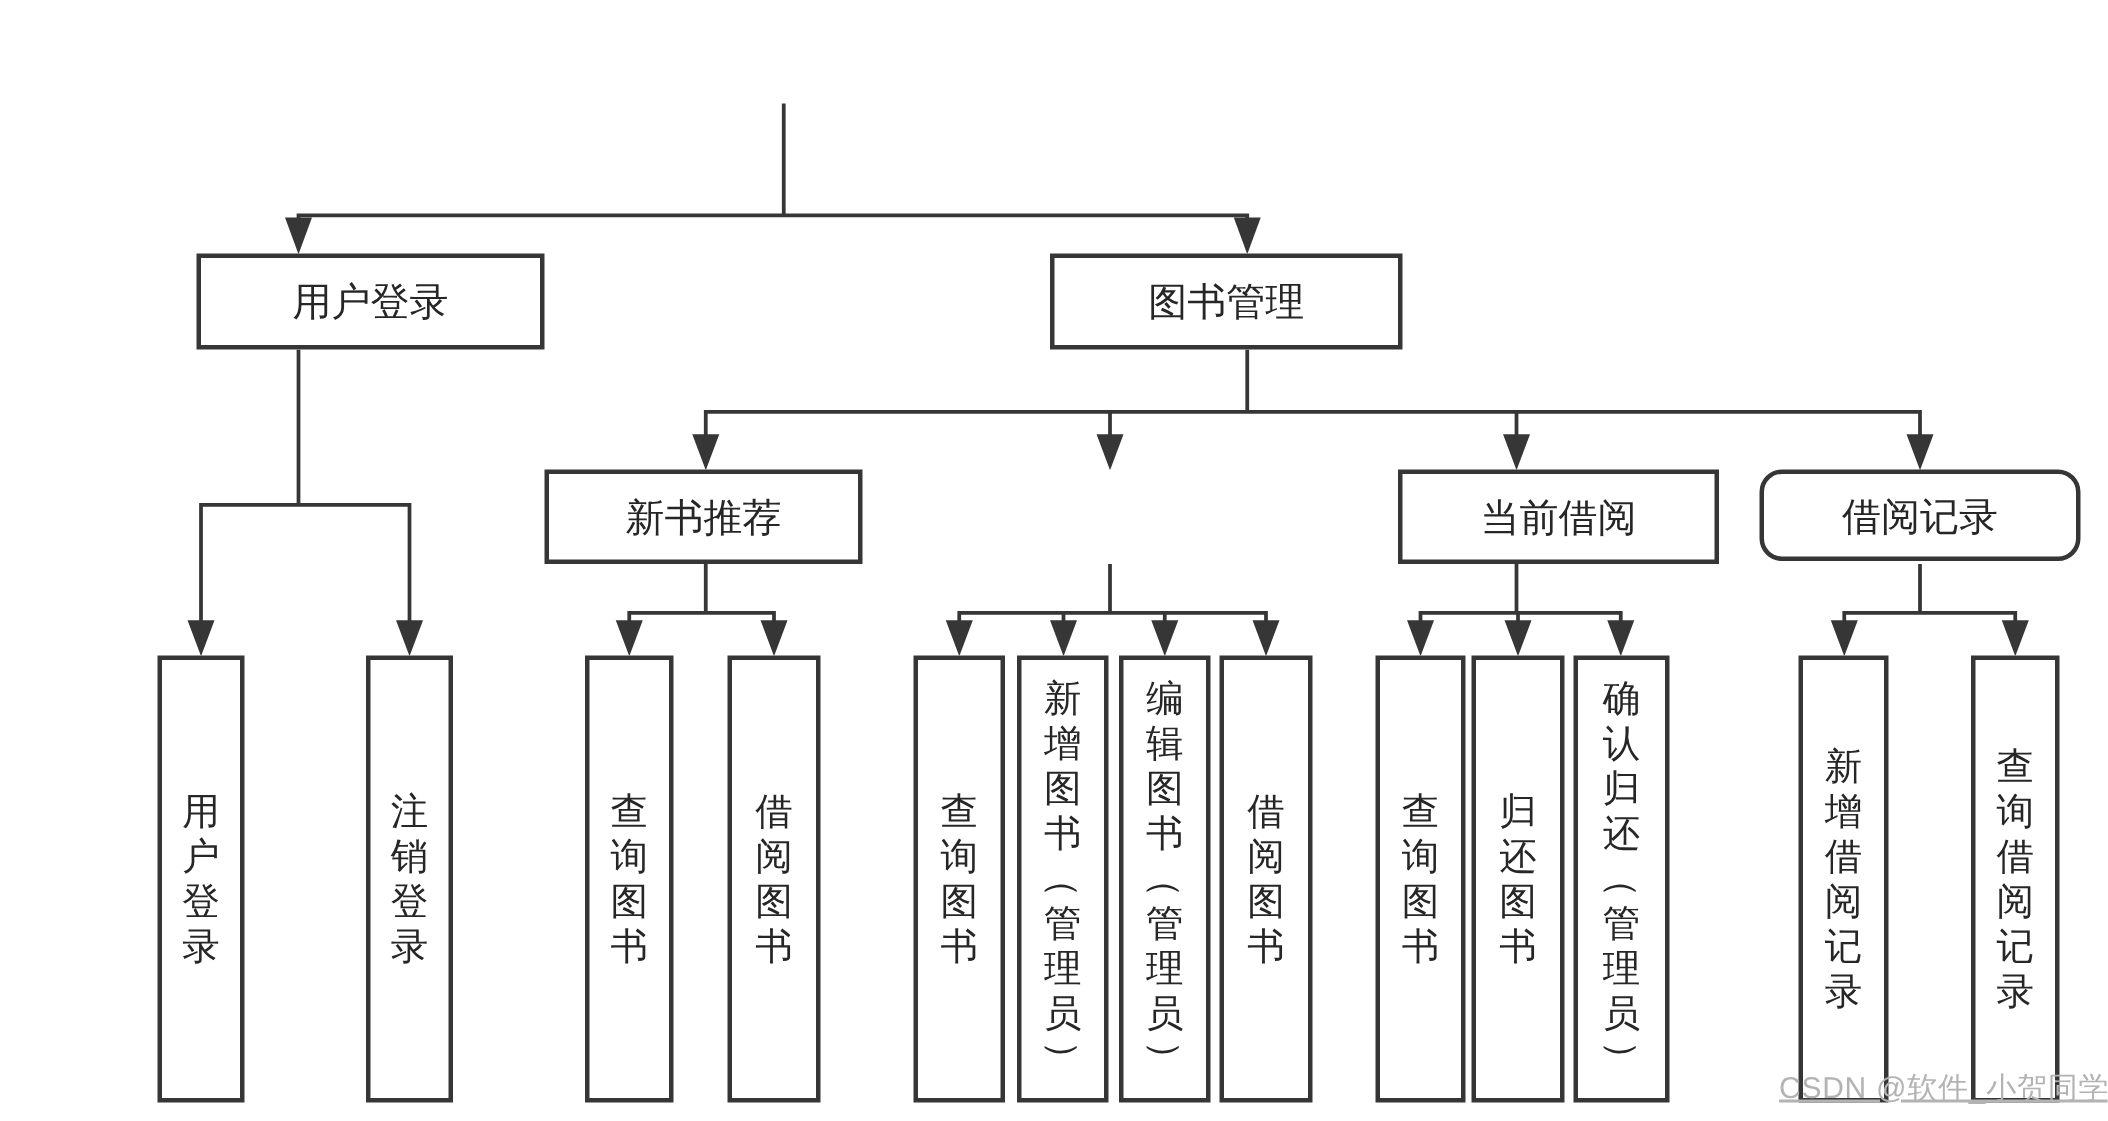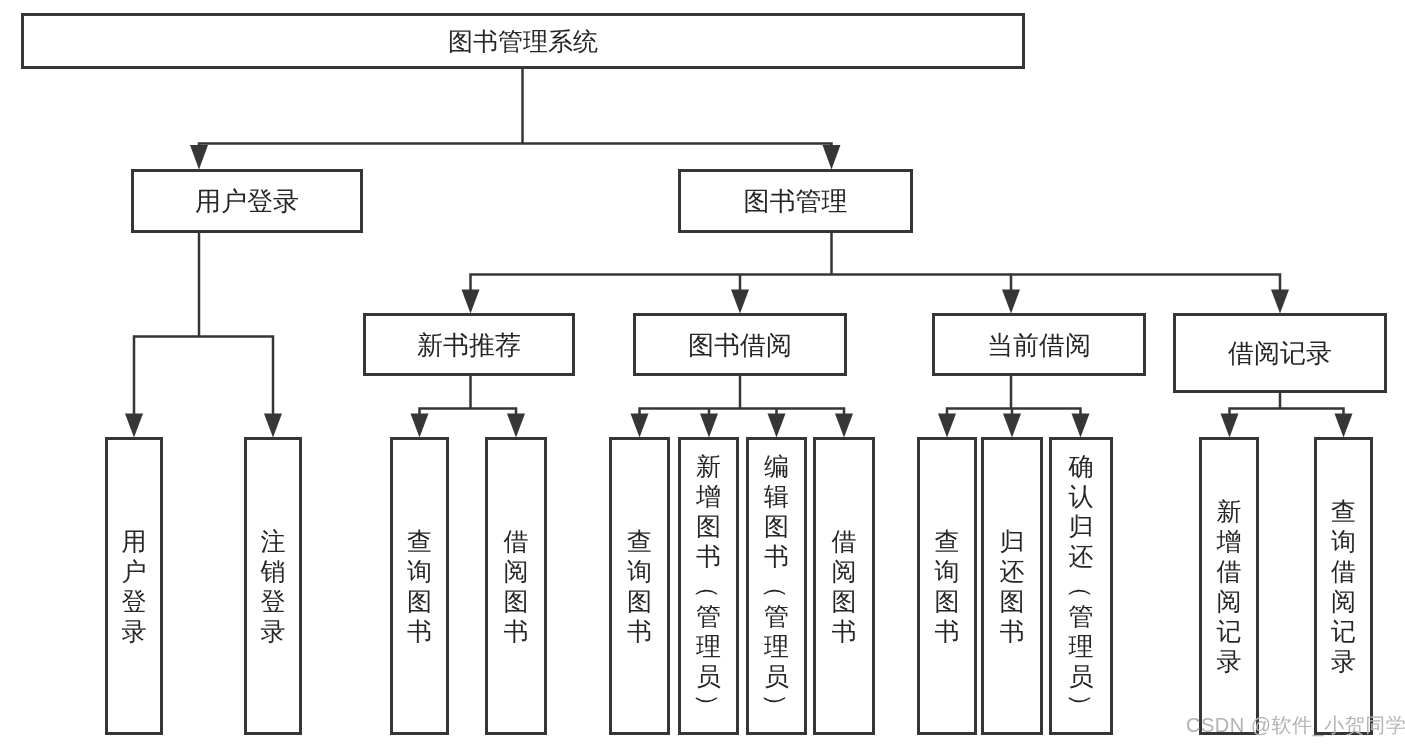--- a/index.html
+++ b/index.html
@@ -63,20 +63,21 @@
     transform:rotate(90deg);
   }
   .watermark{
     position:absolute;
     left:1186px;
     top:712px;
     font-size:20px;
     color:var(--c-watermark,#b3b3b3);
     white-space:nowrap;
     letter-spacing:0.5px;
+    text-decoration:underline;
   }
 </style>
 </head>
 <body>
 
 <div class="canvas">
 
   <svg class="connectors" width="1405" height="747" viewBox="0 0 1405 747">
     <path fill="none" stroke="currentColor" stroke-width="2.5" d="
       M522.5,69 V144.75
@@ -116,41 +117,35 @@
       <polygon points="767.5,413.5 785.5,413.5 776.5,437.5"></polygon>
       <polygon points="835,413.5 853,413.5 844,437.5"></polygon>
       <polygon points="938,413.5 956,413.5 947,437.5"></polygon>
       <polygon points="1003,413.5 1021,413.5 1012,437.5"></polygon>
       <polygon points="1071.5,413.5 1089.5,413.5 1080.5,437.5"></polygon>
       <polygon points="1220.5,413.5 1238.5,413.5 1229.5,437.5"></polygon>
       <polygon points="1334.5,413.5 1352.5,413.5 1343.5,437.5"></polygon>
     </g>
   </svg>
 
-  <div class="box box--root" style="left:21px;top:13px;width:1004px;height:56px;">
-    <span class="hlabel">图书管理系统</span>
-  </div>
 
   <div class="box" style="left:83px;top:169px;width:232px;height:64px;margin-left:48px;">
     <span class="hlabel">用户登录</span>
   </div>
-  <div class="box" style="left:678px;top:169px;width:235px;height:64px;">
+  <div class="box" style="left:700px;top:169px;width:235px;height:64px;">
     <span class="hlabel">图书管理</span>
   </div>
 
   <div class="box" style="left:363px;top:313px;width:212px;height:63px;">
     <span class="hlabel">新书推荐</span>
   </div>
-  <div class="box" style="left:633px;top:313px;width:214px;height:63px;">
-    <span class="hlabel">图书借阅</span>
-  </div>
   <div class="box" style="left:932px;top:313px;width:214px;height:63px;">
     <span class="hlabel">当前借阅</span>
   </div>
-  <div class="box" style="left:1173px;top:313px;width:214px;height:80px;">
+  <div class="box" style="left:1173px;top:313px;width:214px;height:61px;border-radius:15px;">
     <span class="hlabel">借阅记录</span>
   </div>
 
   <div class="box box--leaf" style="left:105px;top:437px;width:58px;height:298px;">
     <span class="vlabel">
         <span class="vchar">用</span>
         <span class="vchar">户</span>
         <span class="vchar">登</span>
         <span class="vchar">录</span>
       </span>

